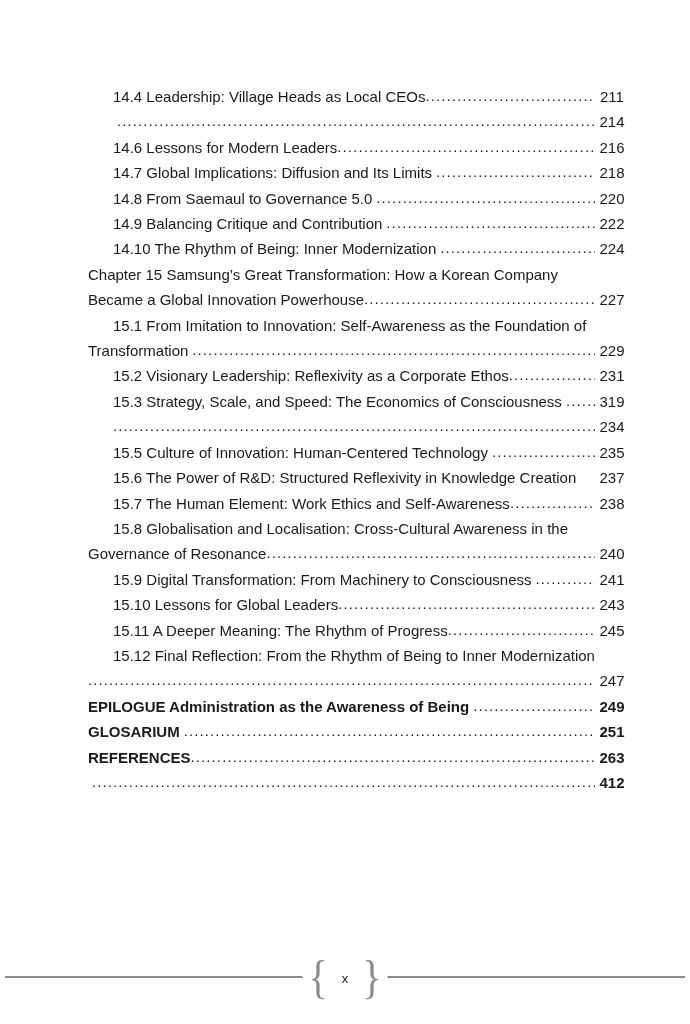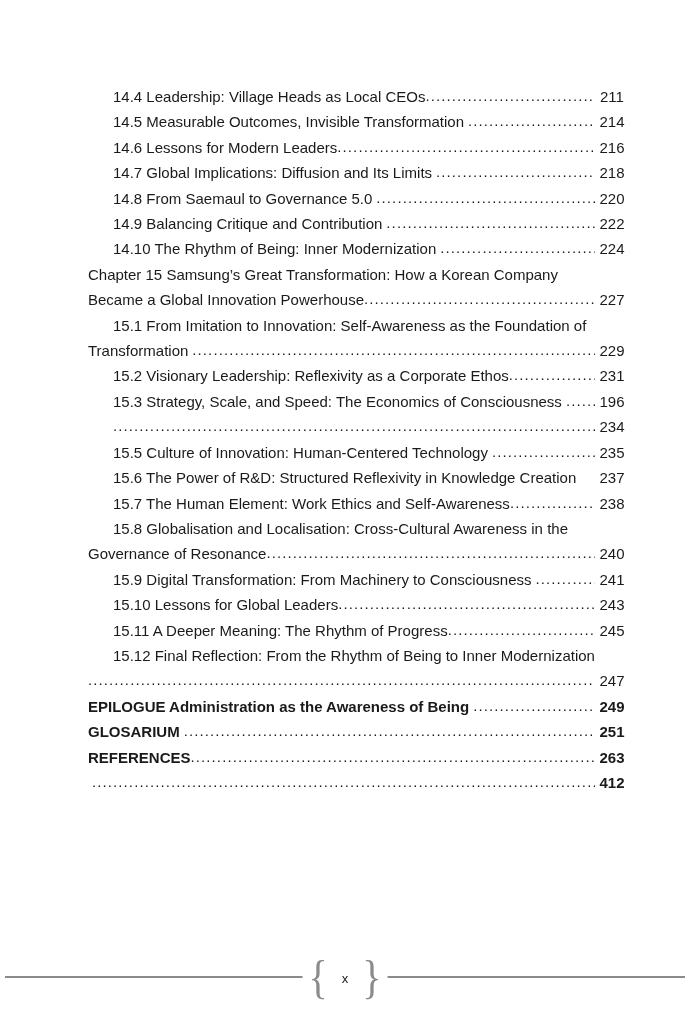--- a/index.html
+++ b/index.html
@@ -121,21 +121,20 @@
   <div class="toc" id="toc-root">
       <div class="entry-wrap">
         <div class="line first indent">
           <span class="title">14.4 Leadership: Village Heads as Local CEOs</span>
           <span class="leader">............................................................................................................................................................................................................................</span>
           <span class="pageno">211</span>
         </div>
       </div>
       <div class="entry-wrap">
         <div class="line first indent">
-          <span class="title">14.5 Measurable Outcomes, Invisible Transformation</span>
           <span class="gapspace"></span>
           <span class="leader">............................................................................................................................................................................................................................</span>
           <span class="pageno">214</span>
         </div>
       </div>
       <div class="entry-wrap">
         <div class="line first indent">
           <span class="title">14.6 Lessons for Modern Leaders</span>
           <span class="leader">............................................................................................................................................................................................................................</span>
           <span class="pageno">216</span>
@@ -201,21 +200,21 @@
           <span class="title">15.2 Visionary Leadership: Reflexivity as a Corporate Ethos</span>
           <span class="leader">............................................................................................................................................................................................................................</span>
           <span class="pageno">231</span>
         </div>
       </div>
       <div class="entry-wrap">
         <div class="line first indent">
           <span class="title">15.3 Strategy, Scale, and Speed: The Economics of Consciousness</span>
           <span class="gapspace"></span>
           <span class="leader">............................................................................................................................................................................................................................</span>
-          <span class="pageno">196</span>
+          <span class="pageno">319</span>
         </div>
       </div>
       <div class="entry-wrap">
         <div class="line first indent">
           <span class="leader">............................................................................................................................................................................................................................</span>
           <span class="pageno">234</span>
         </div>
       </div>
       <div class="entry-wrap">
         <div class="line first indent">

